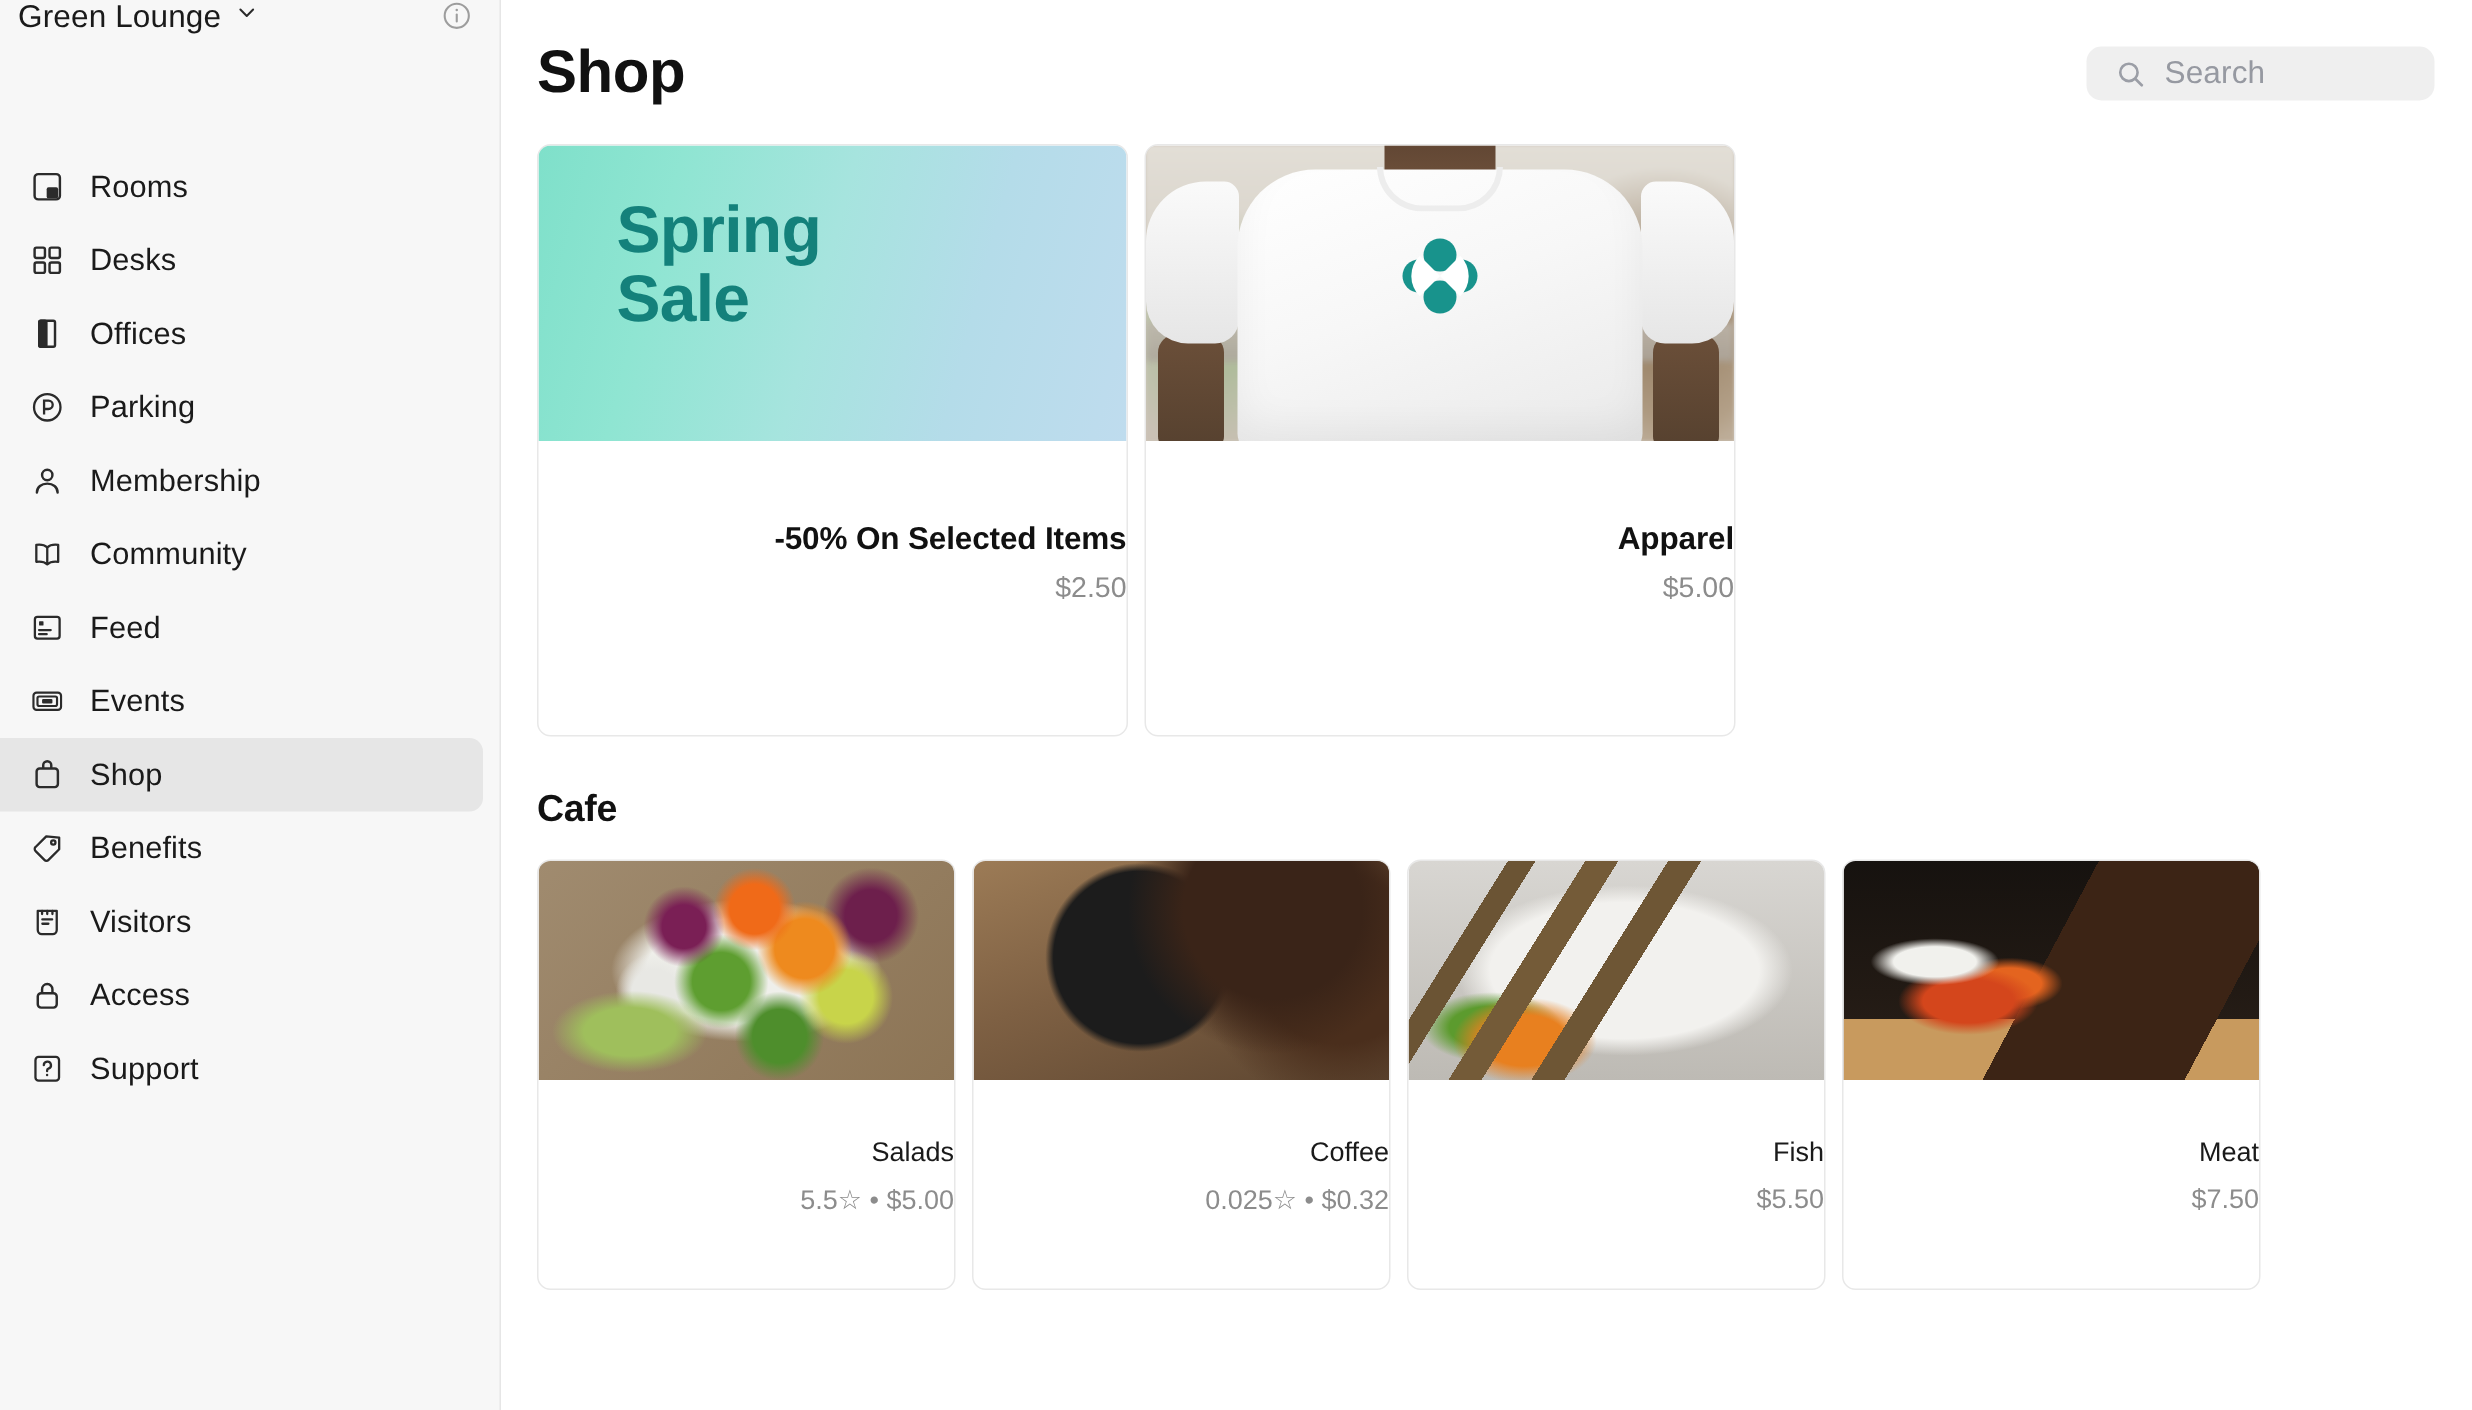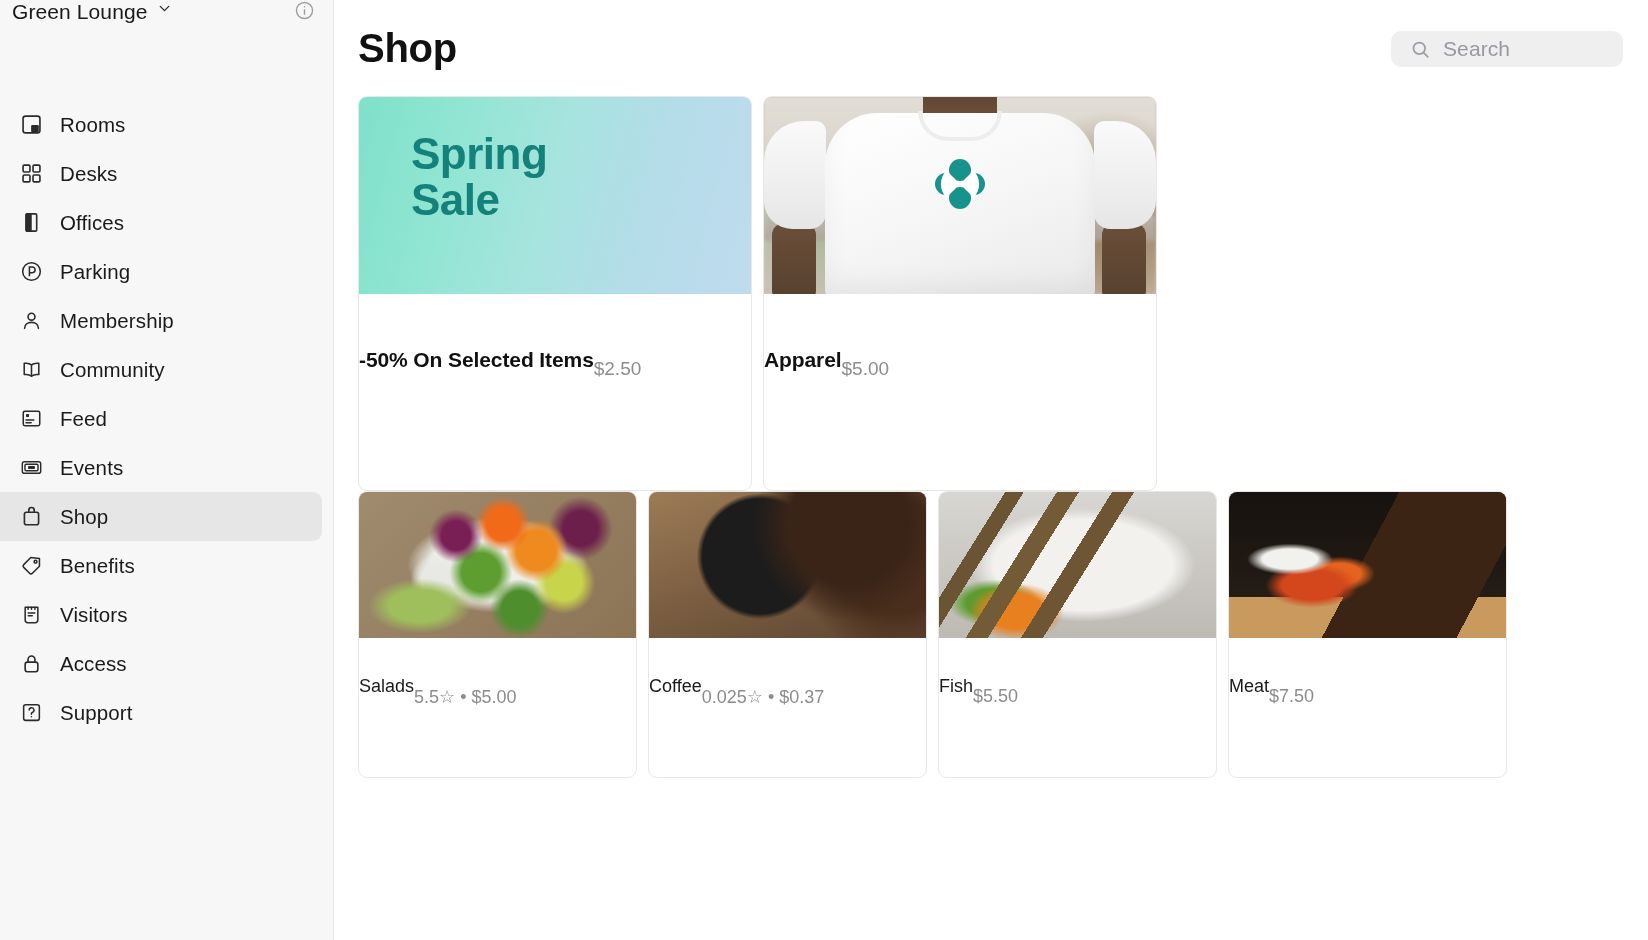--- a/index.html
+++ b/index.html
@@ -82,21 +82,21 @@
     background: #ffffff;
     border: 1px solid #E8E8E8;
     border-radius: 9px;
     overflow: hidden;
     display: flex; flex-direction: column;
     cursor: pointer;
   }
   .card-media { width: 100%; position: relative; overflow: hidden; }
   .card-body {
     flex: 1;
-    display: flex; flex-direction: row; align-items: flex-start;
+    display: flex; flex-direction: column; align-items: flex-end;
     padding-top: 54px;
   }
   .card-title-lg {
     font-size: 21px; font-weight: bold; color: #111111;
     text-align: center; letter-spacing: -0.1px;
   }
   .card-sub-lg {
     margin-top: 10px; font-size: 19px; color: #8C8C8C; text-align: center;
   }
   .card-title-sm {
@@ -454,40 +454,41 @@
             </div>
           </div>
           <div class="card-body">
             <div class="card-title-lg">Apparel</div>
             <div class="card-sub-lg">$5.00</div>
           </div>
         </div>
 
       </div>
 
+      <h2 class="section-title">Cafe</h2>
 
       <div class="cafe-row">
 
         <div class="card cafe-card">
           <div class="card-media">
             <div class="ph ph-salad"></div>
           </div>
           <div class="card-body">
             <div class="card-title-sm">Salads</div>
             <div class="card-sub-sm">5.5☆ • $5.00</div>
           </div>
         </div>
 
         <div class="card cafe-card">
           <div class="card-media">
             <div class="ph ph-coffee"></div>
           </div>
           <div class="card-body">
             <div class="card-title-sm">Coffee</div>
-            <div class="card-sub-sm">0.025☆ • $0.37</div>
+            <div class="card-sub-sm">0.025☆ • $0.32</div>
           </div>
         </div>
 
         <div class="card cafe-card">
           <div class="card-media">
             <div class="ph ph-fish"></div>
           </div>
           <div class="card-body">
             <div class="card-title-sm">Fish</div>
             <div class="card-sub-sm">$5.50</div>

